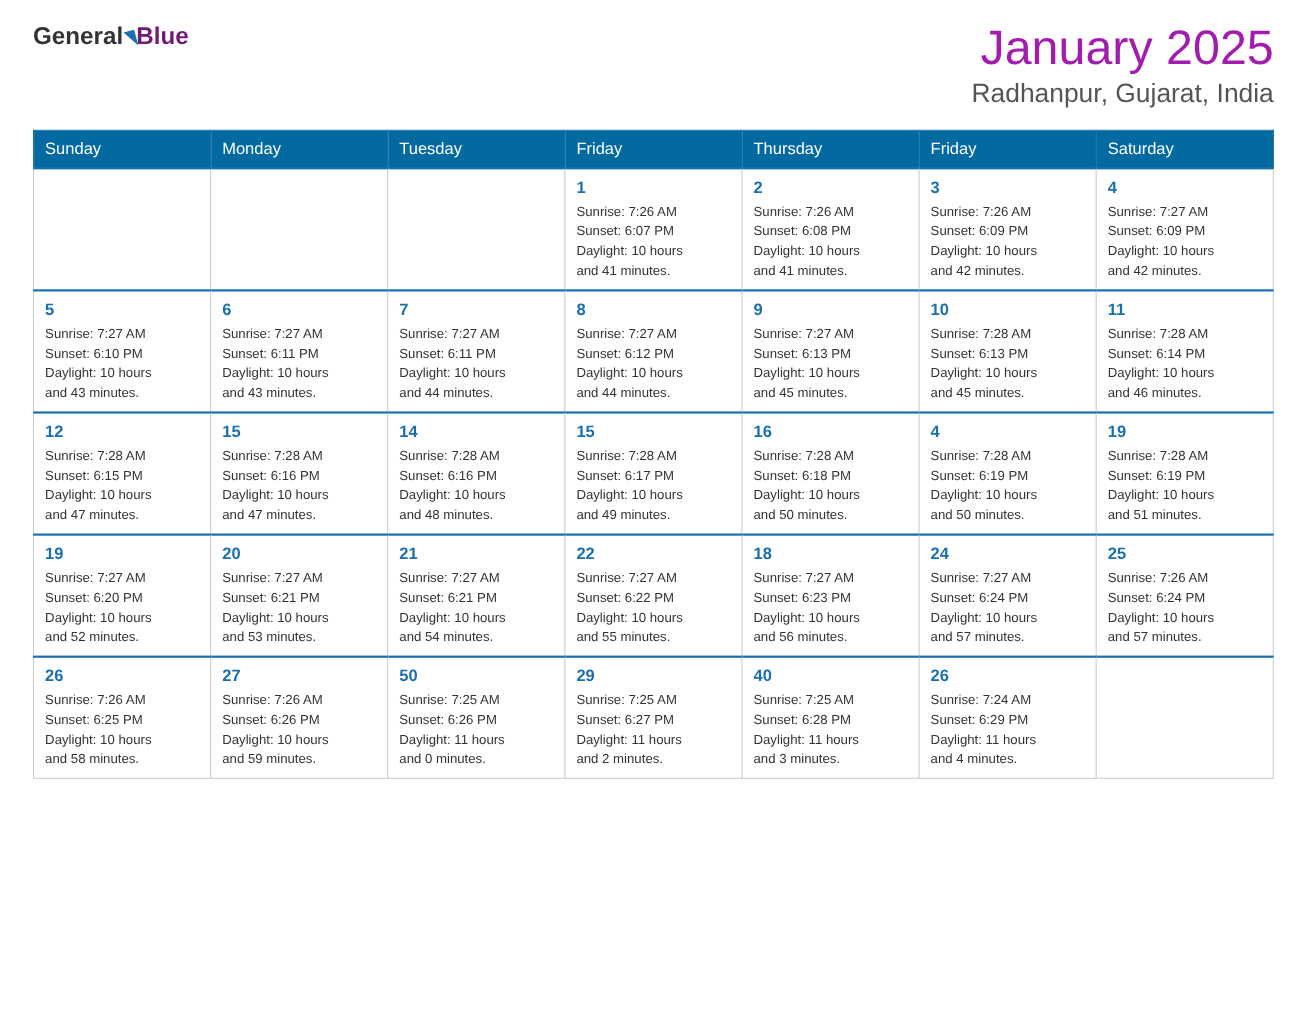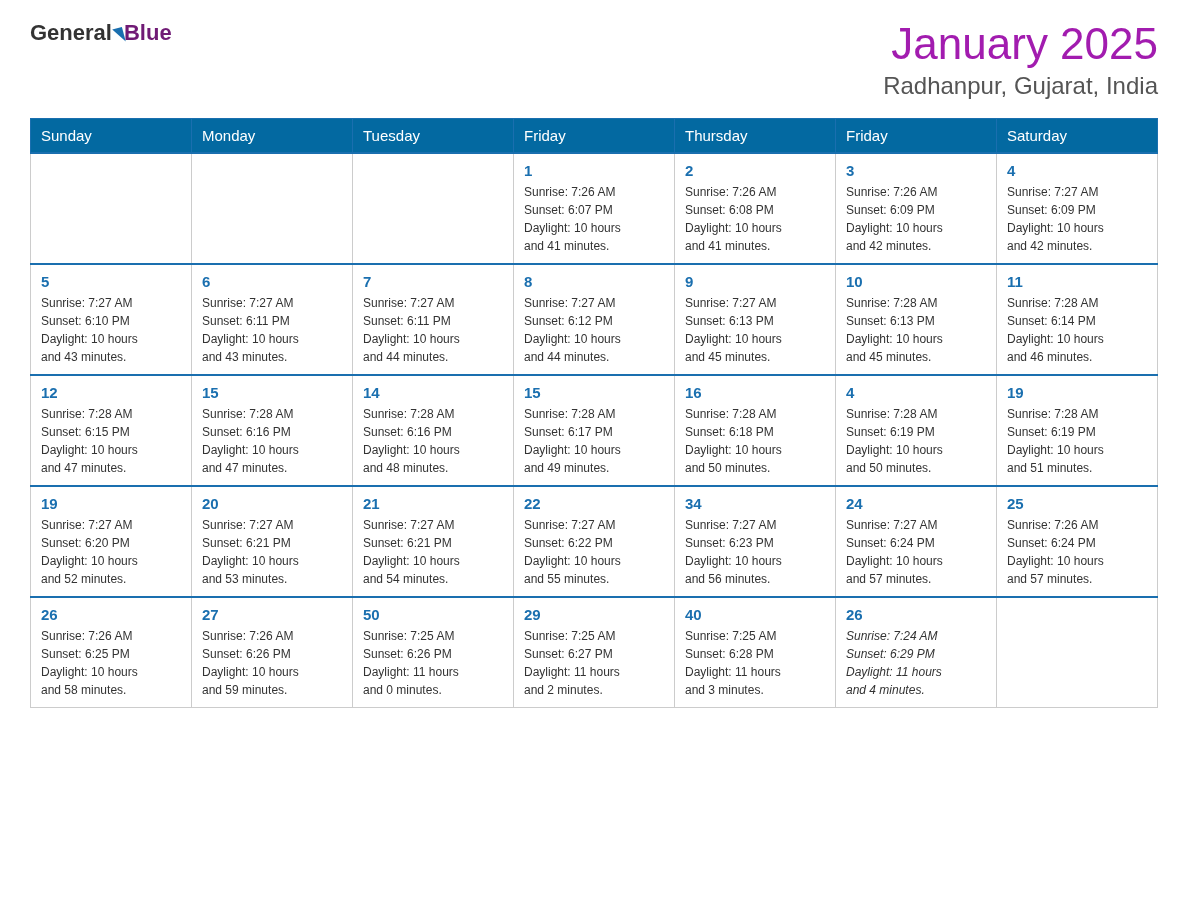--- a/index.html
+++ b/index.html
@@ -262,21 +262,21 @@
 and 54 minutes.</div>
         </td>
         <td>
           <div class="day-number">22</div>
           <div class="day-info" style="white-space: pre-line;">Sunrise: 7:27 AM
 Sunset: 6:22 PM
 Daylight: 10 hours
 and 55 minutes.</div>
         </td>
         <td>
-          <div class="day-number">34</div>
+          <div class="day-number">18</div>
           <div class="day-info" style="white-space: pre-line;">Sunrise: 7:27 AM
 Sunset: 6:23 PM
 Daylight: 10 hours
 and 56 minutes.</div>
         </td>
         <td>
           <div class="day-number">24</div>
           <div class="day-info" style="white-space: pre-line;">Sunrise: 7:27 AM
 Sunset: 6:24 PM
 Daylight: 10 hours
@@ -321,21 +321,21 @@
         </td>
         <td>
           <div class="day-number">40</div>
           <div class="day-info" style="white-space: pre-line;">Sunrise: 7:25 AM
 Sunset: 6:28 PM
 Daylight: 11 hours
 and 3 minutes.</div>
         </td>
         <td>
           <div class="day-number">26</div>
-          <div class="day-info" style="white-space: pre-line; font-style: italic;">Sunrise: 7:24 AM
+          <div class="day-info" style="white-space: pre-line;">Sunrise: 7:24 AM
 Sunset: 6:29 PM
 Daylight: 11 hours
 and 4 minutes.</div>
         </td>
         <td class="empty-cell"></td>
       </tr>
     </tbody>
 </table>
 
 </body></html>

